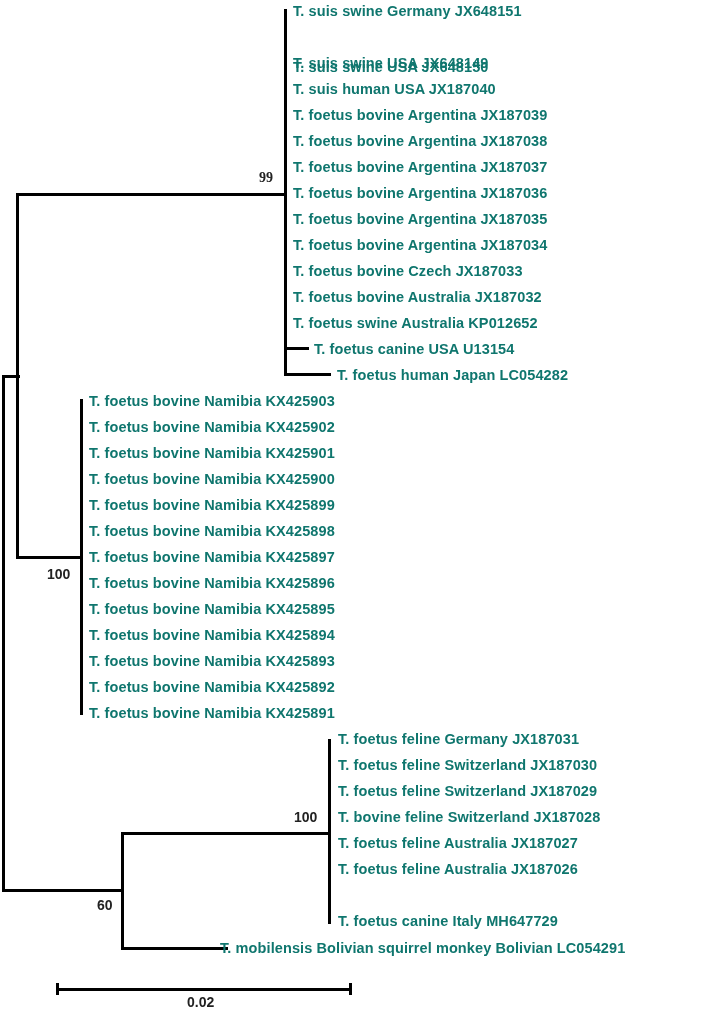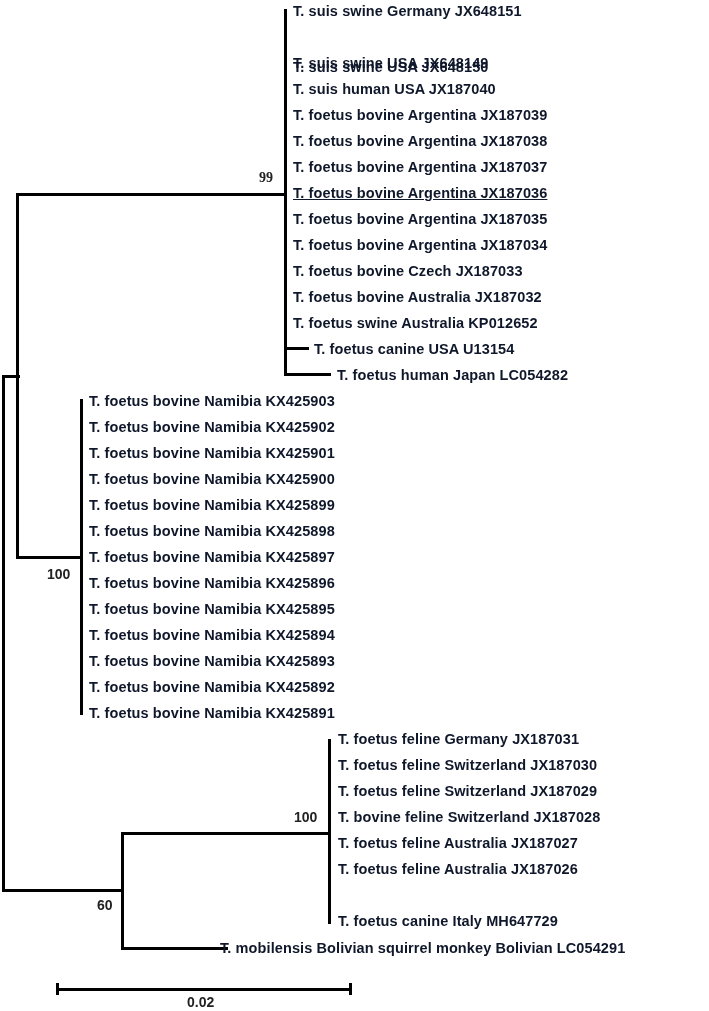--- a/index.html
+++ b/index.html
@@ -5,21 +5,21 @@
   html, body { margin: 0; padding: 0; background: #ffffff; }
   body { width: 709px; height: 1011px; position: relative; overflow: hidden; }
   #tree { position: absolute; left: 0; top: 0; width: 709px; height: 1011px; }
   .ln { position: absolute; background: #000000; }
   .tip {
     position: absolute;
     font-family: "Liberation Sans", sans-serif;
     font-weight: bold;
     font-size: 14.5px;
     line-height: 16px;
-    color: #0f172a;
+    color: #0f766e;
     white-space: nowrap;
     letter-spacing: 0.1px;
   }
   .bs {
     position: absolute;
     font-family: "Liberation Sans", sans-serif;
     font-weight: bold;
     font-size: 14px;
     line-height: 16px;
     color: #222222;
@@ -54,21 +54,21 @@
   <div class="ln" style="left:284px; top:373px; width:47px; height:3px;"></div>
   <div class="bs" style="left:259px; top:170px;font-family:Liberation Serif, serif;">99</div>
 
   <div class="tip" style="left:293px; top:3px;">T. suis swine Germany JX648151</div>
   <div class="tip" style="left:293px; top:29px;margin-top:30px;">T. suis swine USA JX648150</div>
   <div class="tip" style="left:293px; top:55px;">T. suis swine USA JX648149</div>
   <div class="tip" style="left:293px; top:81px;">T. suis human USA JX187040</div>
   <div class="tip" style="left:293px; top:107px;">T. foetus bovine Argentina JX187039</div>
   <div class="tip" style="left:293px; top:133px;">T. foetus bovine Argentina JX187038</div>
   <div class="tip" style="left:293px; top:159px;">T. foetus bovine Argentina JX187037</div>
-  <div class="tip" style="left:293px; top:185px;text-decoration:underline;">T. foetus bovine Argentina JX187036</div>
+  <div class="tip" style="left:293px; top:185px;">T. foetus bovine Argentina JX187036</div>
   <div class="tip" style="left:293px; top:211px;">T. foetus bovine Argentina JX187035</div>
   <div class="tip" style="left:293px; top:237px;">T. foetus bovine Argentina JX187034</div>
   <div class="tip" style="left:293px; top:263px;">T. foetus bovine Czech JX187033</div>
   <div class="tip" style="left:293px; top:289px;">T. foetus bovine Australia JX187032</div>
   <div class="tip" style="left:293px; top:315px;">T. foetus swine Australia KP012652</div>
   <div class="tip" style="left:314px; top:341px;">T. foetus canine USA U13154</div>
   <div class="tip" style="left:337px; top:367px;">T. foetus human Japan LC054282</div>
 
   <div class="ln" style="left:80px; top:399px; width:3px; height:316px;"></div>
   <div class="bs" style="left:47px; top:566px;">100</div>

